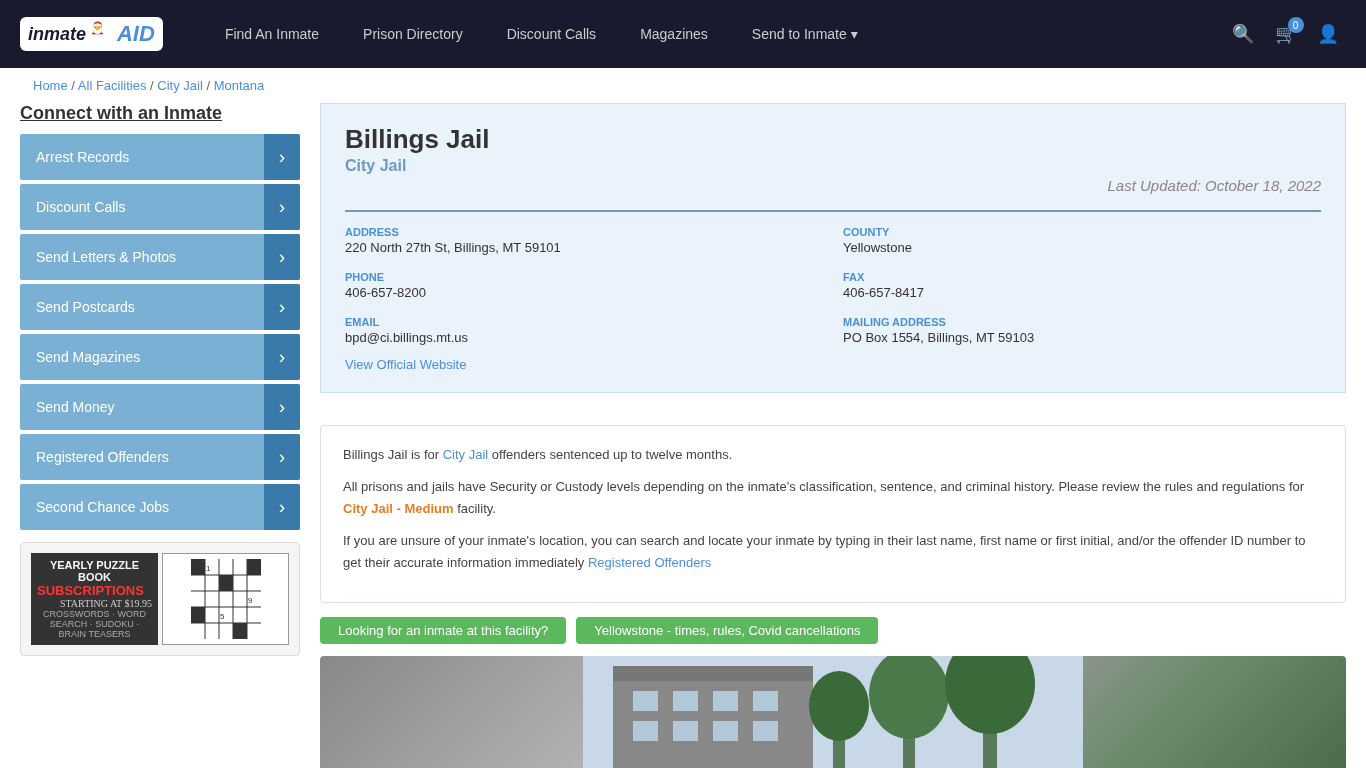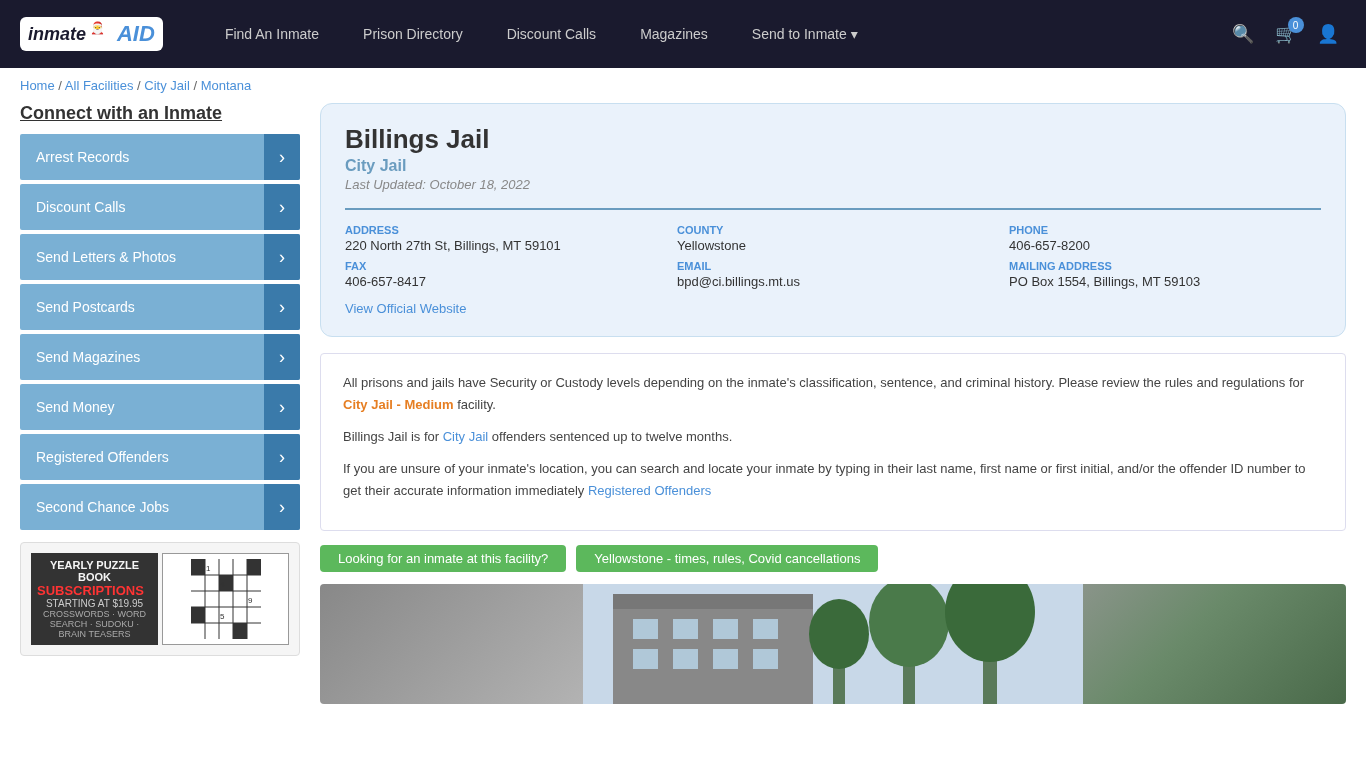--- a/index.html
+++ b/index.html
@@ -93,21 +93,21 @@
       width: 16px;
       height: 16px;
       font-size: 10px;
       display: flex;
       align-items: center;
       justify-content: center;
     }
 
     
     .breadcrumb {
-      padding: 10px 20px;
+      padding: 10px 33px;
       font-size: 13px;
     }
     .breadcrumb a {
       color: #4a90d9;
       text-decoration: none;
     }
     .breadcrumb span { color: #666; }
 
     
     .main-content {
@@ -199,61 +199,63 @@
       text-align: center;
     }
     .ad-title-subs {
       color: #ff3333;
       font-size: 13px;
       font-weight: 900;
     }
     .ad-starting {
       color: #ccc;
       font-size: 10px;
-      text-align: center;
+      text-align: right;
+      font-family: Liberation Serif, serif;
     }
     .ad-types {
       color: #aaa;
       font-size: 9px;
       text-align: center;
     }
 
     
     .facility-panel {
       flex: 1;
     }
     .facility-card {
       background: #eaf2fb;
       border: 1px solid #c8dff0;
-      border-radius: 12px;
+      border-radius: 0;
       padding: 20px 24px;
-      margin-bottom: 16px;
+      margin-bottom: 32px;
     }
     .facility-name {
       font-size: 26px;
       font-weight: bold;
       color: #333;
       margin-bottom: 2px;
     }
     .facility-type {
       font-size: 16px;
       color: #6a9cbf;
       font-weight: bold;
       margin-bottom: 2px;
     }
     .facility-updated {
-      font-size: 13px;
+      font-size: 15px;
       color: #888;
       font-style: italic;
       margin-bottom: 16px;
+      text-align: right;
     }
     .facility-info-grid {
       display: grid;
-      grid-template-columns: 1fr 1fr 1fr;
-      gap: 7px 20px;
+      grid-template-columns: 1fr 1fr;
+      gap: 16px 20px;
       border-top: 2px solid #6a9cbf;
       padding-top: 14px;
     }
     .info-cell {}
     .info-label {
       color: #4a90d9;
       font-size: 11px;
       font-weight: bold;
       text-transform: uppercase;
       margin-bottom: 2px;
@@ -472,24 +474,24 @@
           <div class="info-label">MAILING ADDRESS</div>
           <div class="info-value">PO Box 1554, Billings, MT 59103</div>
         </div>
       </div>
 
       <a href="#" class="view-website">View Official Website</a>
     </div>
 
     <div class="facility-desc">
       <p>
-        All prisons and jails have Security or Custody levels depending on the inmate's classification, sentence, and criminal history. Please review the rules and regulations for <a href="#" class="link-medium">City Jail - Medium</a> facility.
+        Billings Jail is for <a href="#">City Jail</a> offenders sentenced up to twelve months.
       </p>
       <p>
-        Billings Jail is for <a href="#">City Jail</a> offenders sentenced up to twelve months.
+        All prisons and jails have Security or Custody levels depending on the inmate's classification, sentence, and criminal history. Please review the rules and regulations for <a href="#" class="link-medium">City Jail - Medium</a> facility.
       </p>
       <p>
         If you are unsure of your inmate's location, you can search and locate your inmate by typing in their last name, first name or first initial, and/or the offender ID number to get their accurate information immediately <a href="#">Registered Offenders</a>
       </p>
     </div>
 
     <div class="action-btns">
       <button class="action-btn-green">Looking for an inmate at this facility?</button>
       <button class="action-btn-green">Yellowstone - times, rules, Covid cancellations</button>
     </div>

